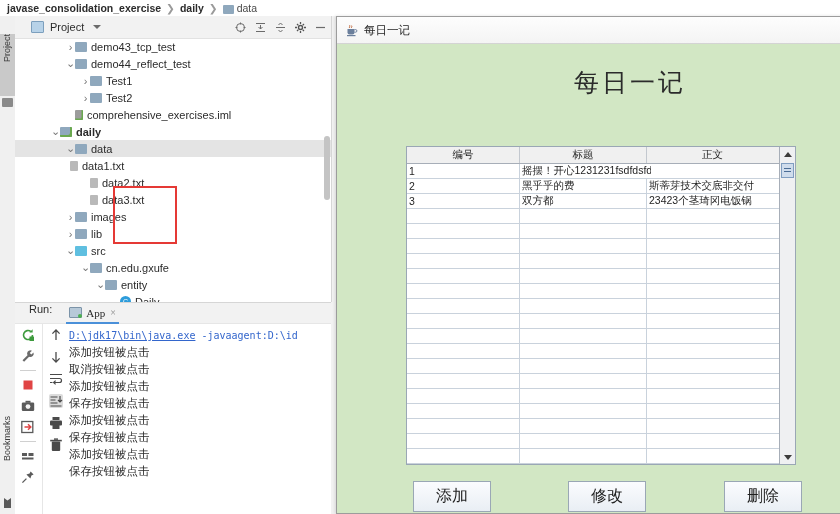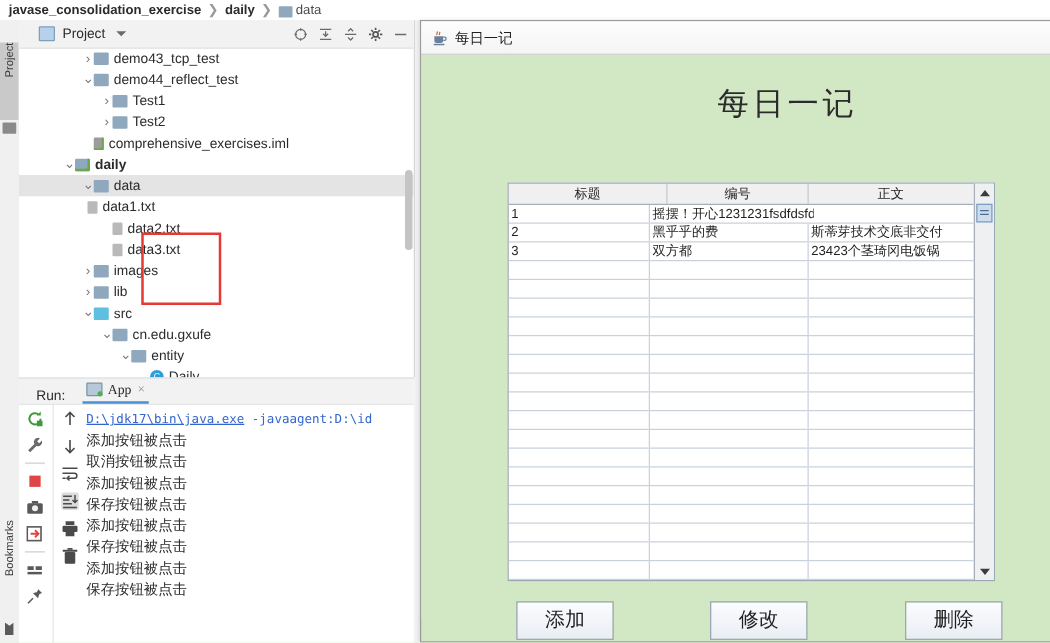--- a/index.html
+++ b/index.html
@@ -60,21 +60,21 @@
     font-size:7px;line-height:11px;text-align:center;flex:none;margin-right:4px;}
   .tlabel{color:#2b2b2b;}
   .tlabel.b{font-weight:bold;}
   .redbox{position:absolute;border:2px solid #e53935;pointer-events:none;}
 
   .tree-scroll{position:absolute;right:1px;top:120px;width:6px;height:64px;background:#c4c4c4;border-radius:3px;}
 
   
   .run-panel{position:absolute;left:15px;top:302px;width:316px;height:212px;background:#ffffff;
     border-top:1px solid #d6d6d6;}
-  .run-head{height:20px;display:flex;align-items:flex-end;border-bottom:1px solid #e6e6e6;background:#f2f2f2;}
+  .run-head{height:20px;display:flex;align-items:flex-start;border-bottom:1px solid #e6e6e6;background:#f2f2f2;}
   .run-lbl{margin-left:14px;font-size:11px;color:#2b2b2b;}
   .run-tab{margin-left:14px;display:flex;align-items:center;height:19px;border-bottom:2px solid #4a90d9;padding:0 3px;font-family:Liberation Serif, serif;}
   .run-tab-ico{width:11px;height:9px;background:#b7c9d8;border:1px solid #7b93a8;border-radius:1px;position:relative;}
   .run-tab-ico:after{content:"";position:absolute;right:-1px;bottom:-1px;width:4px;height:4px;border-radius:50%;background:#4caf50;}
   .run-tab-lbl{margin-left:4px;font-size:11px;color:#2b2b2b;}
   .run-tab-x{margin-left:5px;font-size:10px;color:#8a8a8a;}
 
   .run-tools{position:absolute;left:0;top:20px;width:26px;height:192px;
     display:flex;flex-direction:column;align-items:center;padding-top:5px;gap:7px;box-sizing:border-box;}
   .run-tools2{position:absolute;left:27px;top:20px;width:26px;height:192px;border-left:1px solid #e6e6e6;
@@ -421,22 +421,22 @@
      </span>
    </div>
 
 
    <div class="sw-body">
      <div class="sw-heading">每日一记</div>
 
      <div class="tbl-wrap">
        <div class="tbl">
          <div class="thead" id="thead">
+              <div class="th c0">编号</div>
               <div class="th c1">标题</div>
-              <div class="th c0">编号</div>
               <div class="th c2">正文</div>
             </div>
          <div class="tbody" id="tbody">
               <div class="tr">
                 <div class="td c0">1</div>
                 <div class="td c2">摇摆！开心1231231fsdfdsfds.</div>
               </div>
               <div class="tr">
                 <div class="td c0">2</div>
                 <div class="td c1">黑乎乎的费</div>

